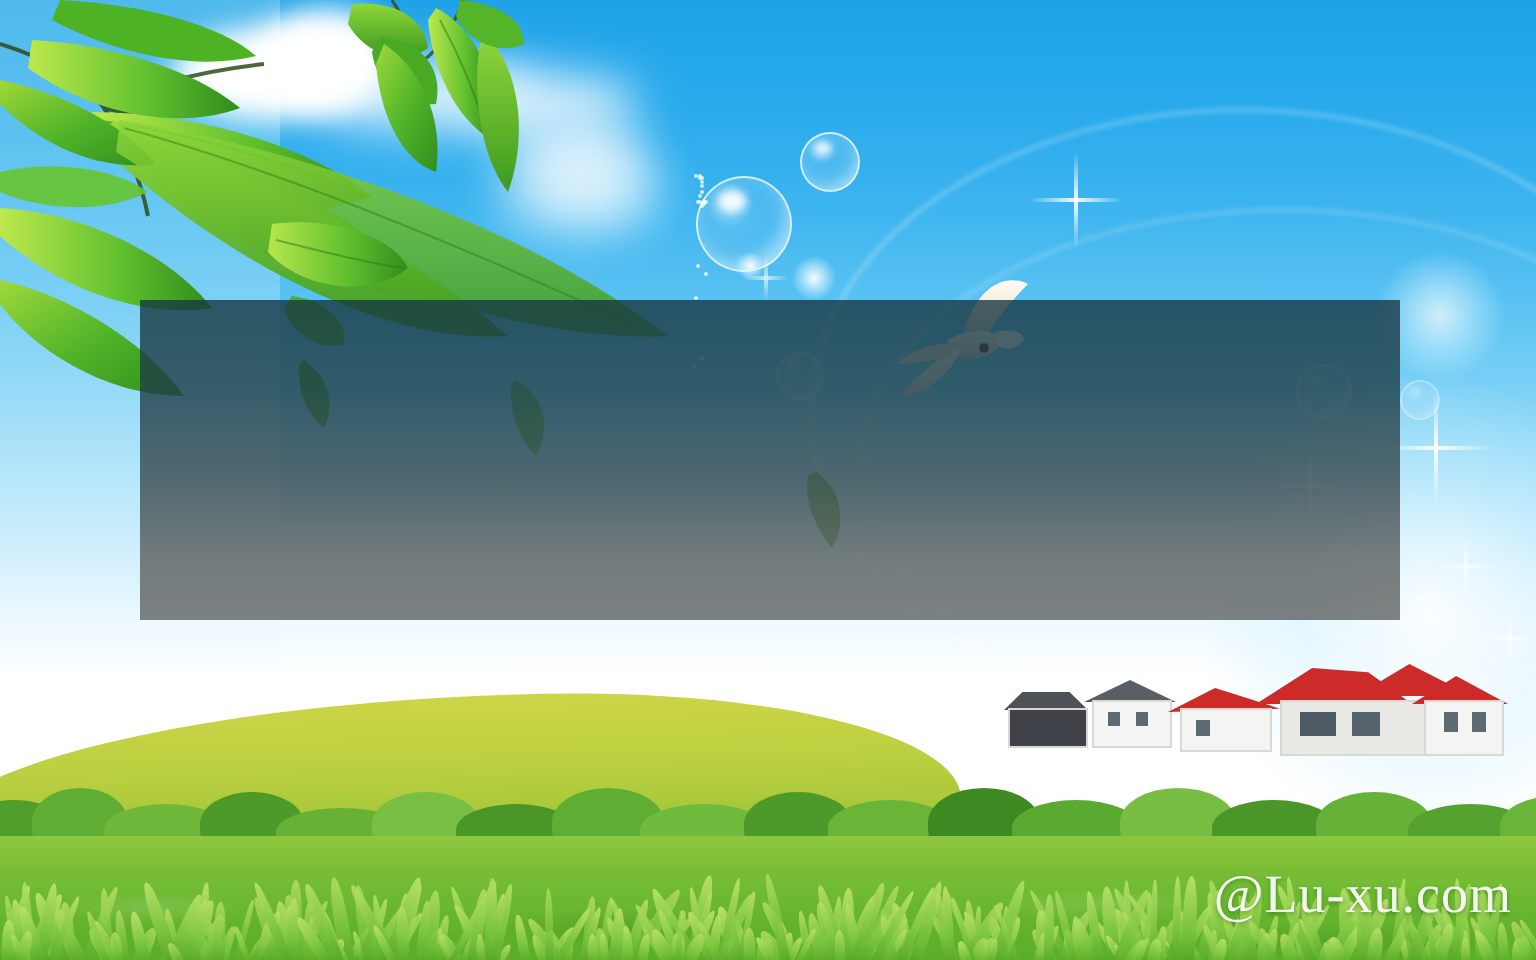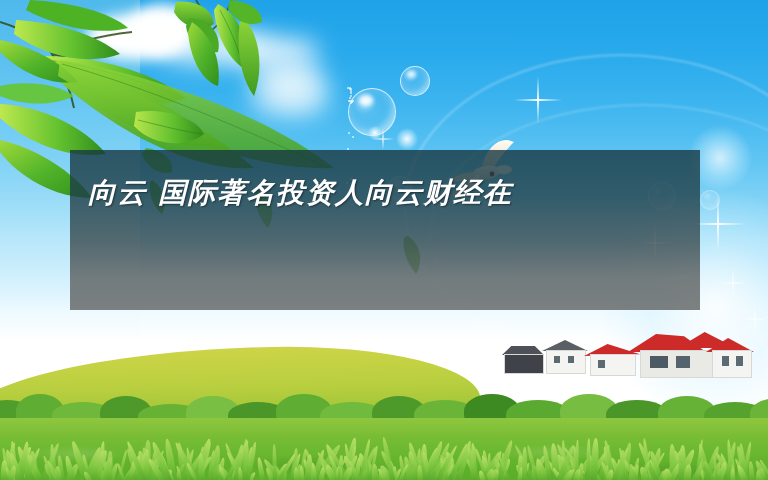--- a/index.html
+++ b/index.html
@@ -822,18 +822,18 @@
     <div class="win" style="left:176px; top:26px; width:14px; height:12px; background:#55636c;"></div>
 
     <div class="roof-red" style="left:206px; top:8px;  width:48px; height:14px; clip-path: polygon(0% 100%, 46% 0%, 100% 100%);"></div>
     <div class="house-body" style="left:212px; top:20px; width:38px; height:26px; background:#f4f4f2;"></div>
     <div class="win" style="left:222px; top:26px; width:7px; height:10px;"></div>
     <div class="win" style="left:236px; top:26px; width:7px; height:10px;"></div>
   </div>
 
   <div class="text-panel">
     <div class="headline">
-      <span class="ln">向云 国际著名投资人向云财经在</span>
     </div>
   </div>
 
+  <div class="watermark">@Lu-xu.com</div>
 
 </div>
 
 </body></html>

